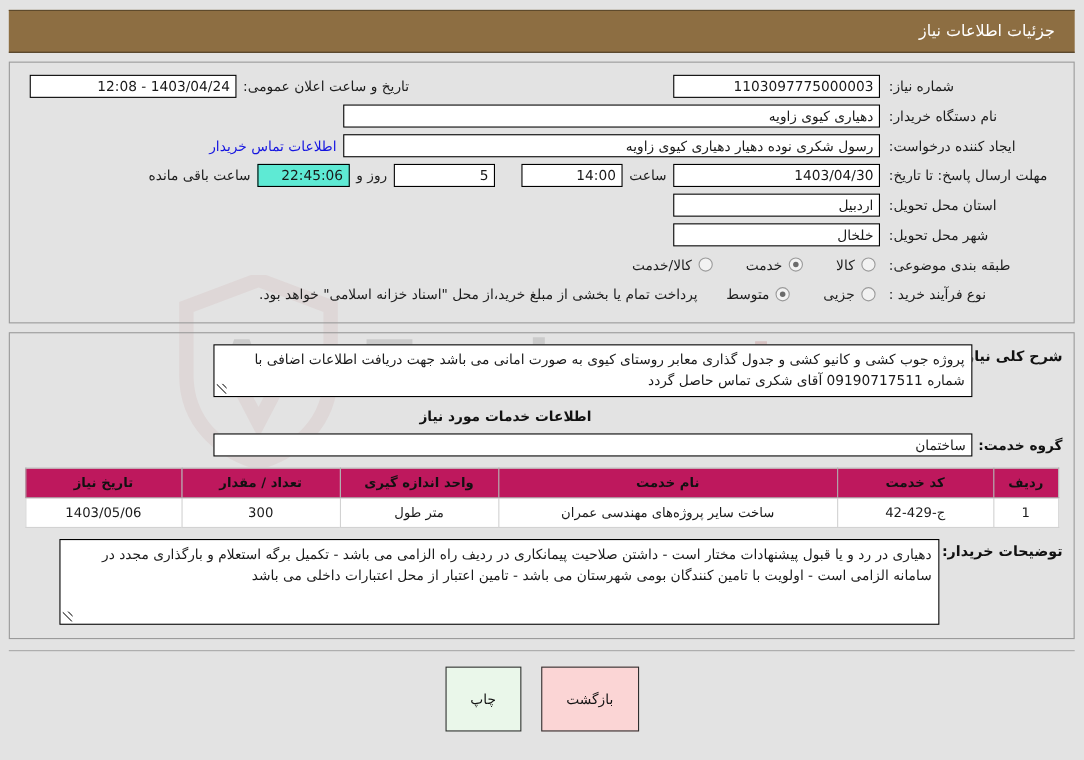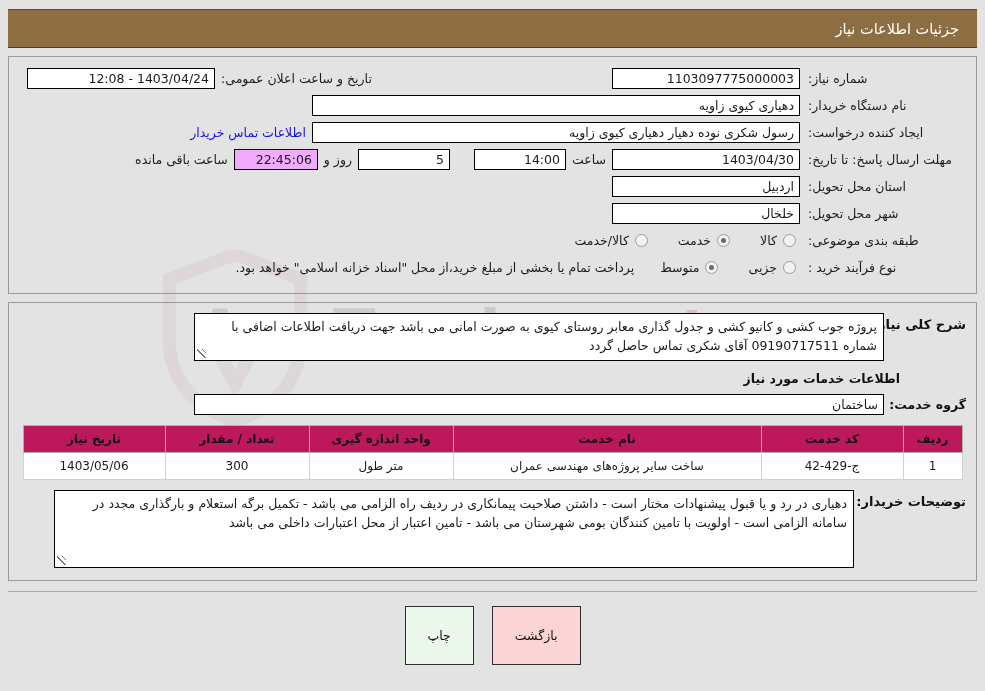--- a/index.html
+++ b/index.html
@@ -95,21 +95,21 @@
     height: 21px;
     line-height: 19px;
     font-size: 12.5px;
     color: #1a1a1a;
     padding: 0 5px;
     text-align: right;
     overflow: hidden;
     white-space: nowrap;
   }
   .tbox.rt { text-align: right; }
-  .tbox.cream { background: #f0abfc; }
+  .tbox.cream { background: #5eead4; }
 
   .mini-lbl {
     font-size: 12.5px;
     color: #1c1c1c;
     padding: 0 6px;
     white-space: nowrap;
   }
   .link {
     color: #1414e0;
     font-size: 12.5px;
@@ -340,21 +340,21 @@
 
   </div>
 
   <div class="panel desc">
 
     <div class="desc-row">
       <div class="desc-lbl" style="width:82px; text-align:left;">شرح کلی نیاز:</div>
       <div class="ta" style="width:690px; height:48px;">پروژه جوب کشی و کانیو کشی و جدول گذاری معابر روستای کیوی به صورت امانی می باشد جهت دریافت اطلاعات اضافی با شماره 09190717511 آقای شکری  تماس حاصل گردد</div>
     </div>
 
-    <div class="section-title" style="margin-right:66px;">اطلاعات خدمات مورد نیاز</div>
+    <div class="section-title" style="margin-right:66px;text-align:center;">اطلاعات خدمات مورد نیاز</div>
 
     <div class="group-row">
       <div class="group-lbl" style="width:82px; text-align:left;">گروه خدمت:</div>
       <div class="tbox rt" style="width:690px">ساختمان</div>
     </div>
 
     <table class="grid">
       <thead>
         <tr>
           <th style="width:59px">ردیف</th>

